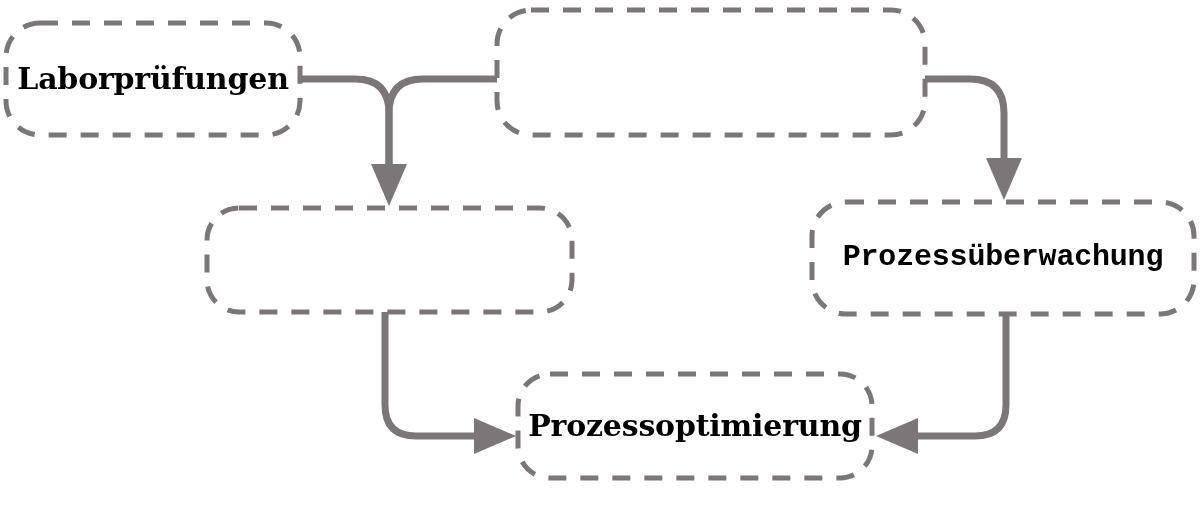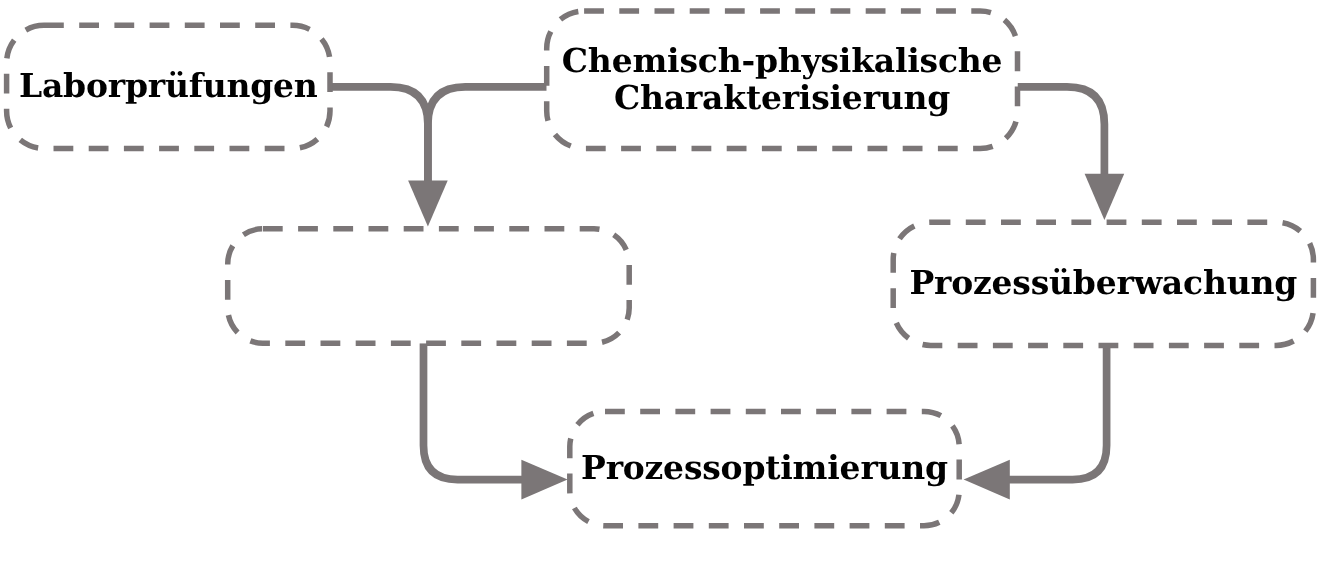--- a/index.html
+++ b/index.html
@@ -89,21 +89,19 @@
 
     <rect class="node-box" x="207" y="208" width="365" height="104" rx="32" ry="32"></rect>
 
     <rect class="node-box" x="812" y="202" width="382" height="112" rx="34" ry="34"></rect>
 
     <rect class="node-box" x="518" y="374" width="354" height="104" rx="32" ry="32"></rect>
   </svg>
 
   <div class="node-label label-one-line" style="left:6px; top:23px; width:294px; height:112px;">Laborprüfungen</div>
 
-  <div class="node-label label-two-line" style="left:497px; top:10px; width:428px; height:125px;">Chemisch-physikalische
-Charakterisierung</div>
 
 
-  <div class="node-label label-one-line" style="left:812px; top:202px; width:382px; height:112px;">Prozessüberwachung</div>
+  <div class="node-label label-one-line" style="left:812px; top:202px; width:382px; height:112px;font-family:Liberation Mono, monospace;">Prozessüberwachung</div>
 
   <div class="node-label label-one-line" style="left:518px; top:374px; width:354px; height:104px;text-align:right;">Prozessoptimierung</div>
 
 </div>
 
 </body></html>

